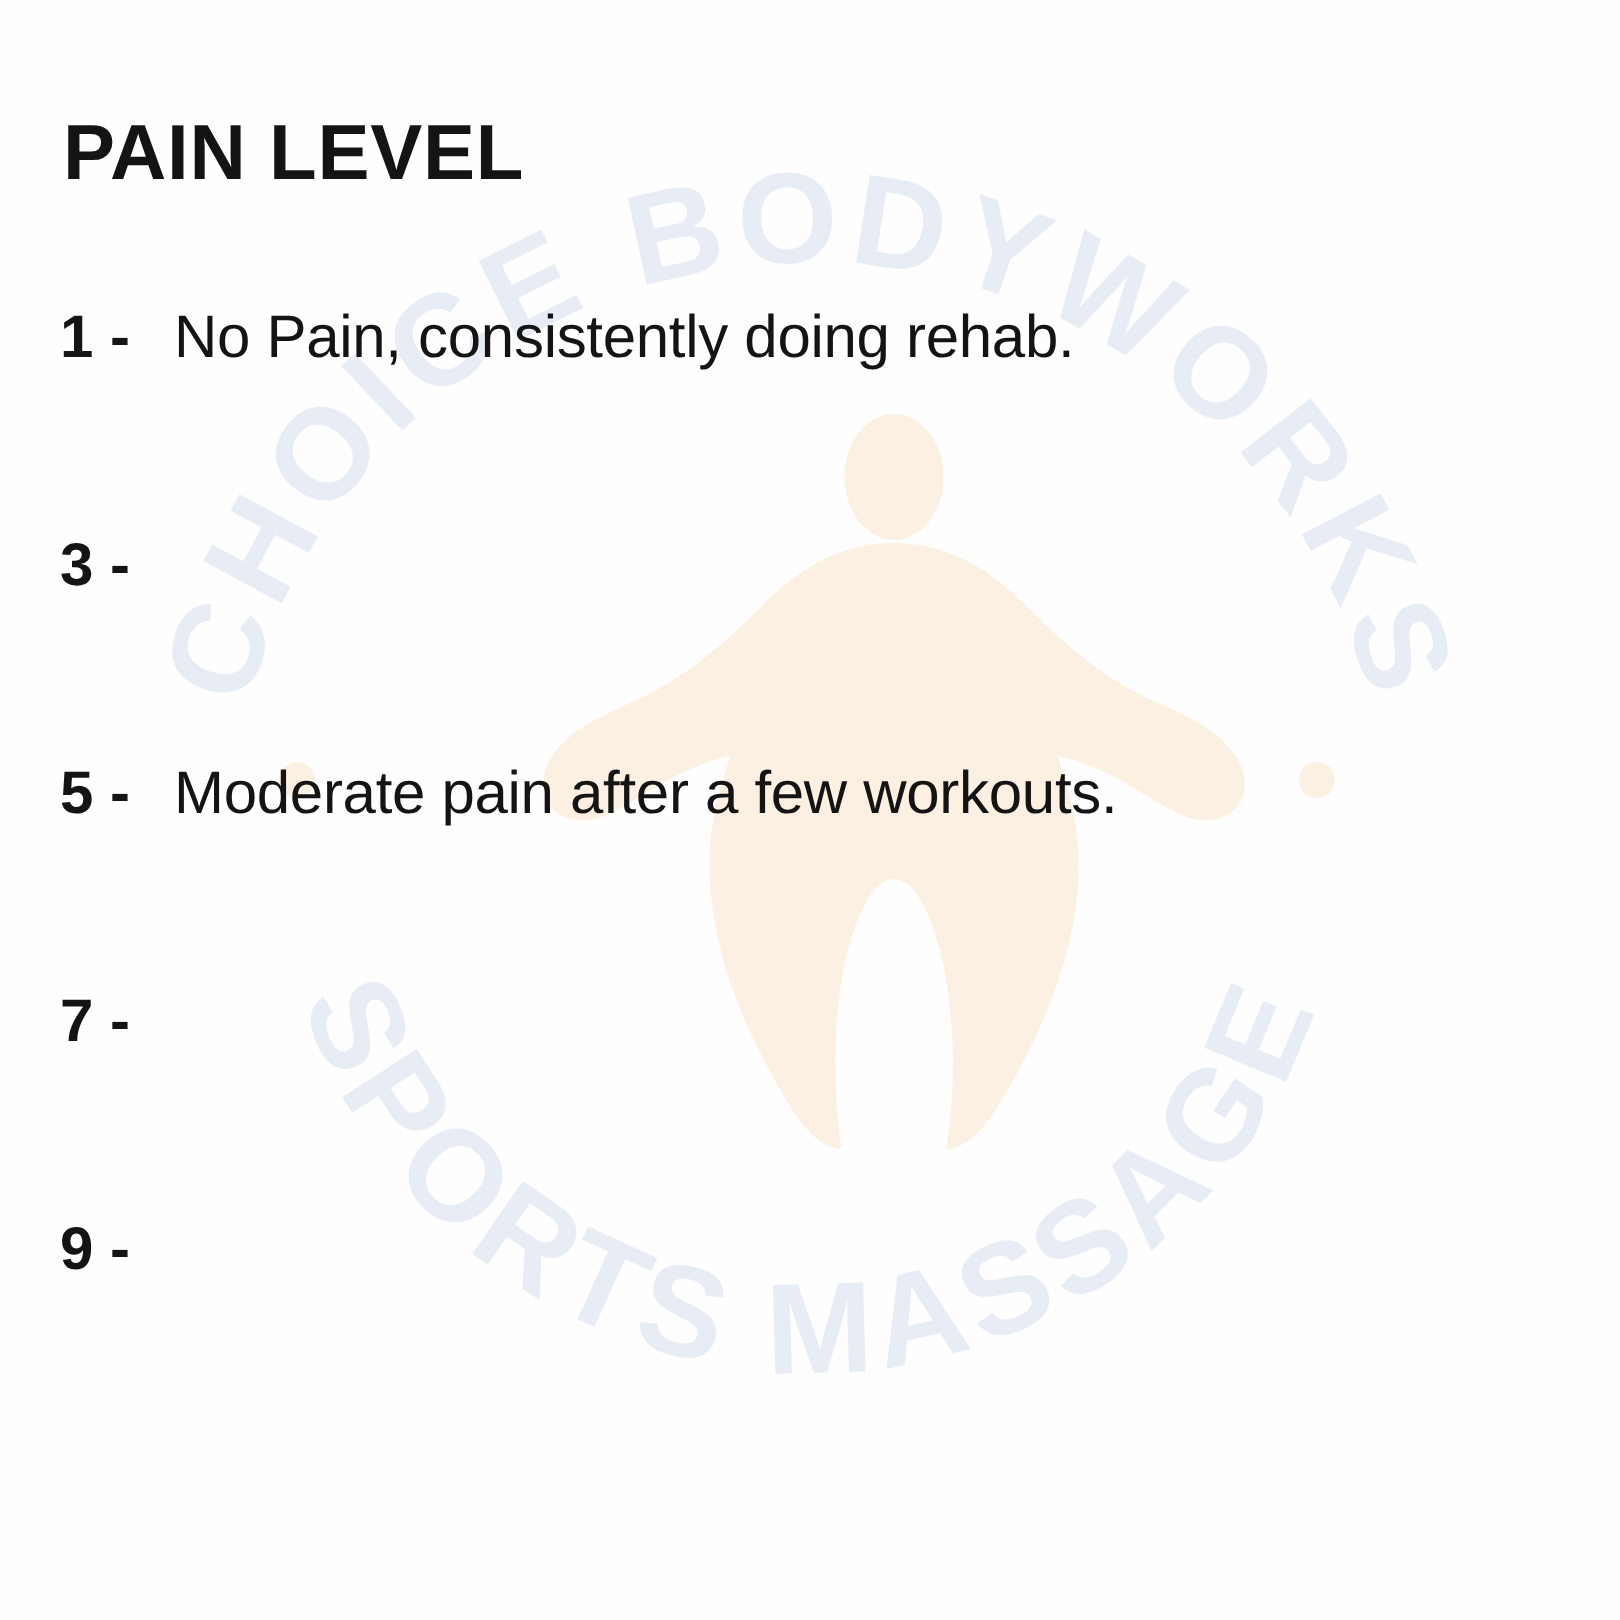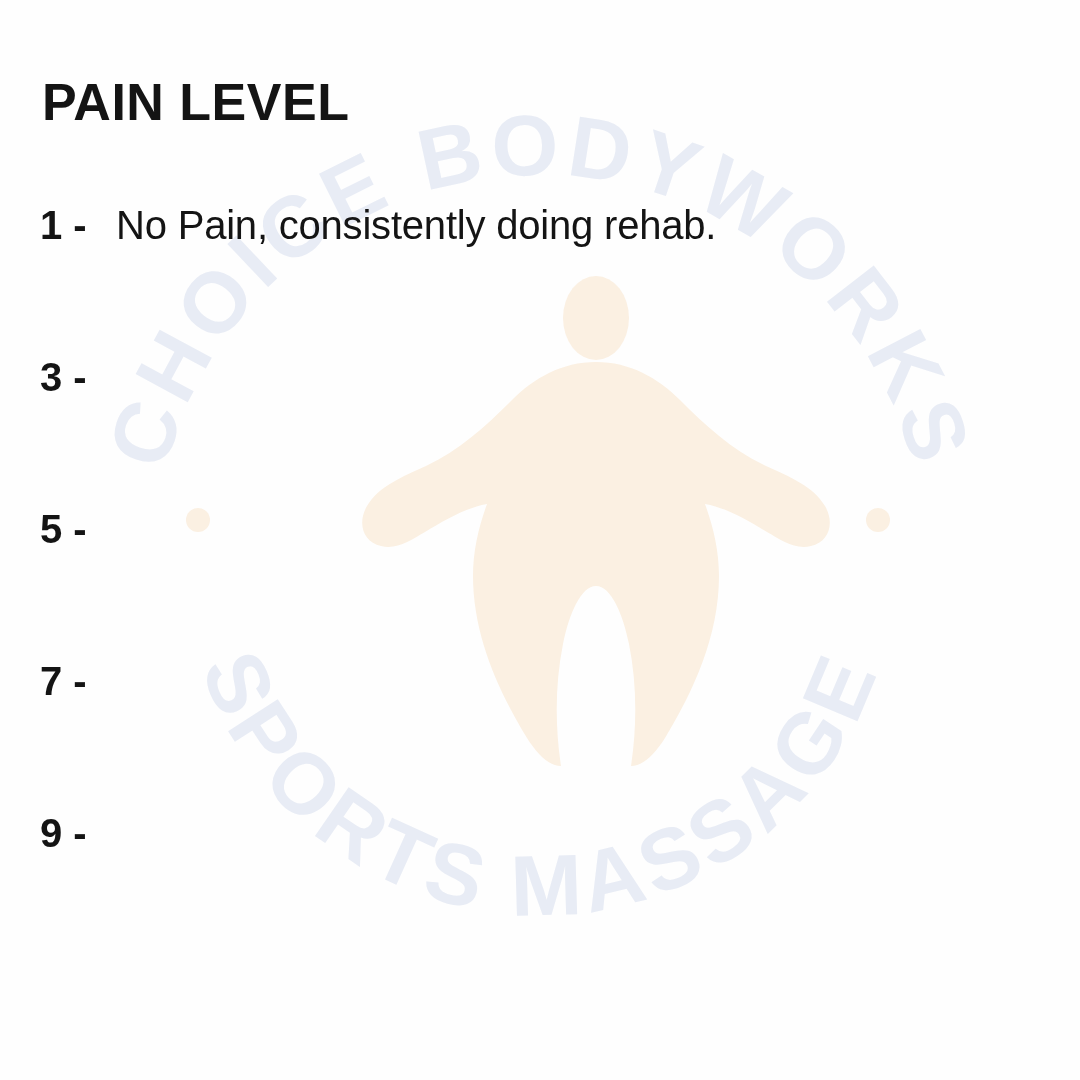--- a/index.html
+++ b/index.html
@@ -139,20 +139,21 @@
         <span class="level-num">1 -</span>
         <span class="level-text">No Pain, consistently doing rehab.</span>
       </div>
 
       <div class="level-row">
         <span class="level-num">3 -</span>
       </div>
 
       <div class="level-row">
         <span class="level-num">5 -</span>
+        <span class="level-text">Moderate pain after a few workouts.</span>
       </div>
 
       <div class="level-row">
         <span class="level-num">7 -</span>
       </div>
 
       <div class="level-row">
         <span class="level-num">9 -</span>
       </div>
 

